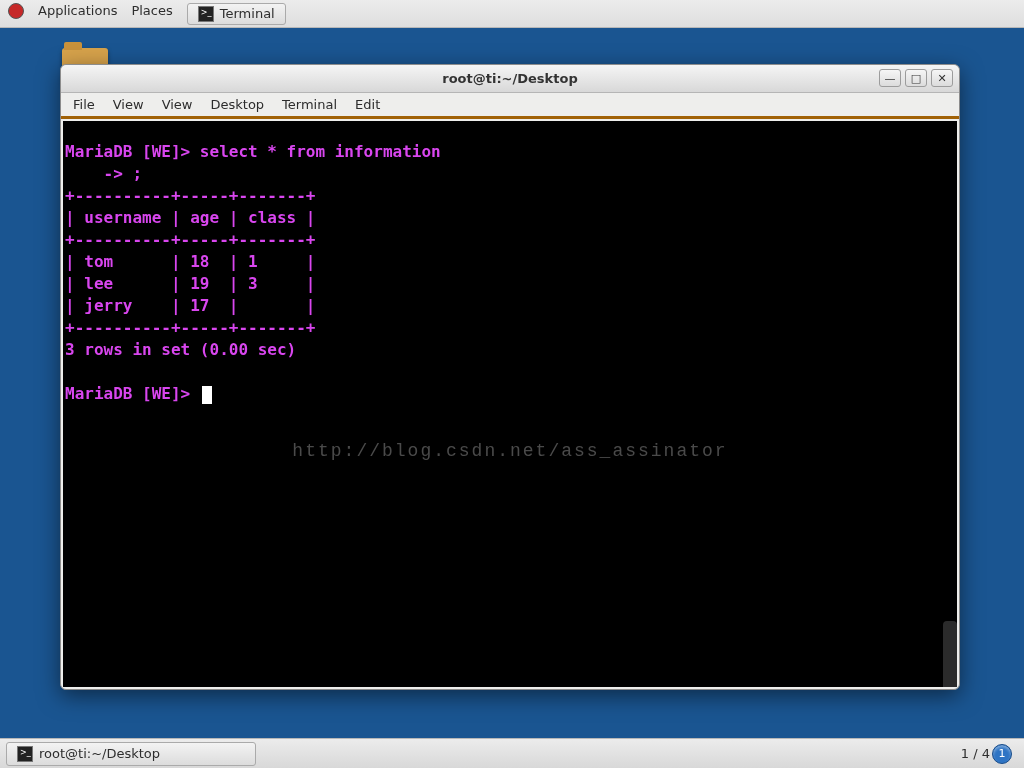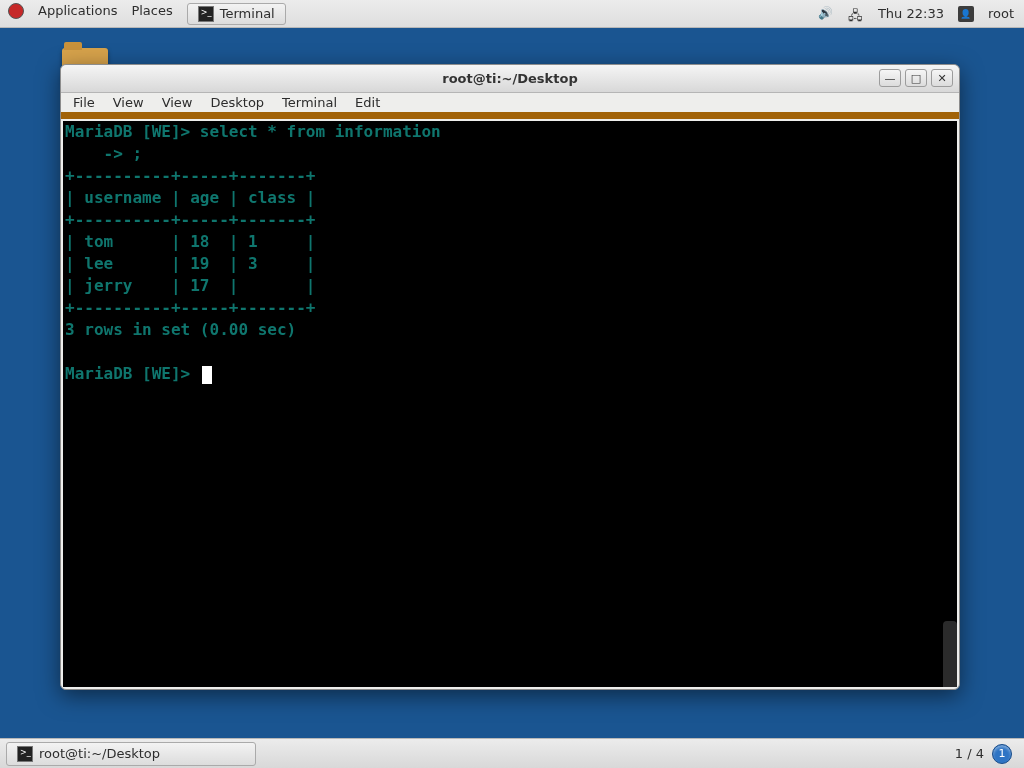--- a/index.html
+++ b/index.html
@@ -48,72 +48,65 @@
     position:relative; }
   .titlebar .title { flex:1; text-align:center; font-weight:bold;
     font-size:13px; color:#333; }
   .win-ctrls { position:absolute; right:6px; top:4px; display:flex; gap:4px; }
   .win-btn { width:22px; height:18px; border:1px solid #9c9c9c;
     border-radius:3px; background:linear-gradient(to bottom,#f6f6f6,#dcdcdc);
     display:flex; align-items:center; justify-content:center; font-size:11px;
     color:#333; cursor:pointer; }
   .menubar { height:26px; display:flex; align-items:center; gap:18px;
     padding:0 12px; font-size:13px; color:#2c2c2c;
-    border-bottom:7px solid #a16207; }
+    border-bottom:3px solid #a16207; }
   .menubar span { cursor:pointer; }
 
   
   .term-body { flex:1; background:#000; margin:2px; position:relative;
     overflow:hidden; }
-  .term-content { color:#0f766e; font-family:"DejaVu Sans Mono","Liberation Mono",monospace;
-    font-size:16px; font-weight:bold; line-height:22px; padding:0 2px;
+  .term-content { color:#d946ef; font-family:"DejaVu Sans Mono","Liberation Mono",monospace;
+    font-size:16px; font-weight:bold; line-height:22px; padding:20px 2px;
     white-space:pre; }
   .cursor { display:inline-block; width:10px; height:18px;
     background:#fff; vertical-align:middle; margin-left:2px; }
   .watermark { position:absolute; left:50%; top:320px; transform:translateX(-50%);
     color:#4a4a4a; font-family:"Courier New",monospace; font-size:18px;
     letter-spacing:2px; pointer-events:none; }
   .scroll-hint { position:absolute; right:0; top:500px; width:14px; height:120px;
     background:#555; border-radius:4px; opacity:.5; }
 
   
   .bottom-panel { position:absolute; left:0; right:0; bottom:0; height:30px;
     background:linear-gradient(to bottom,#ececec,#d8d8d8);
     border-top:1px solid #b8b8b8; display:flex; align-items:center;
     font-size:13px; color:#2e2e2e; }
   .bottom-panel .task { display:flex; align-items:center; gap:6px;
     border:1px solid #aaa; border-radius:3px; padding:3px 10px;
     background:linear-gradient(to bottom,#f3f3f3,#dcdcdc); margin-left:6px;
     width:250px; }
   .bottom-panel .right { margin-left:auto; display:flex; align-items:center;
-    gap:8px; padding-right:12px; }
+    gap:2px; padding-right:12px; }
   .ws-badge { width:20px; height:20px; border-radius:50%; background:#2e74c4;
     border:1px solid #1a4d8a; display:flex; align-items:center;
     justify-content:center; color:#fff; font-size:11px;
     box-shadow:inset 0 2px 3px rgba(255,255,255,.4); }
 </style>
 </head>
 <body>
 
 <div class="top-panel">
   <div class="left">
     <span class="hat-icon"></span>
     <span>Applications</span>
     <span>Places</span>
     <span class="task-btn">
       <span class="term-icon-small"></span>
       <span>Terminal</span>
     </span>
-  </div>
-  <div class="right">
-    <span class="speaker-icon"></span>
-    <span class="net-icon"></span>
-    <span>Thu 22:33</span>
-    <span class="user-badge">👤</span>
-    <span>root</span>
   </div>
 </div>
 
 <div class="folder"></div>
 
 <div class="window">
   <div class="titlebar">
     <div class="title">root@ti:~/Desktop</div>
     <div class="win-ctrls">
       <div class="win-btn">—</div>
@@ -135,20 +128,21 @@
 <span>+----------+-----+-------+</span>
 <span>| username | age | class |</span>
 <span>+----------+-----+-------+</span>
 <span>| tom      | 18  | 1     |</span>
 <span>| lee      | 19  | 3     |</span>
 <span>| jerry    | 17  |       |</span>
 <span>+----------+-----+-------+</span>
 <span>3 rows in set (0.00 sec)</span>
 
 <span>MariaDB [WE]&gt; </span><span class="cursor"></span></div>
+    <div class="watermark">http://blog.csdn.net/ass_assinator</div>
     <div class="scroll-hint"></div>
   </div>
 </div>
 
 <div class="bottom-panel">
   <div class="task">
     <span class="term-icon-small"></span>
     <span>root@ti:~/Desktop</span>
   </div>
   <div class="right">

